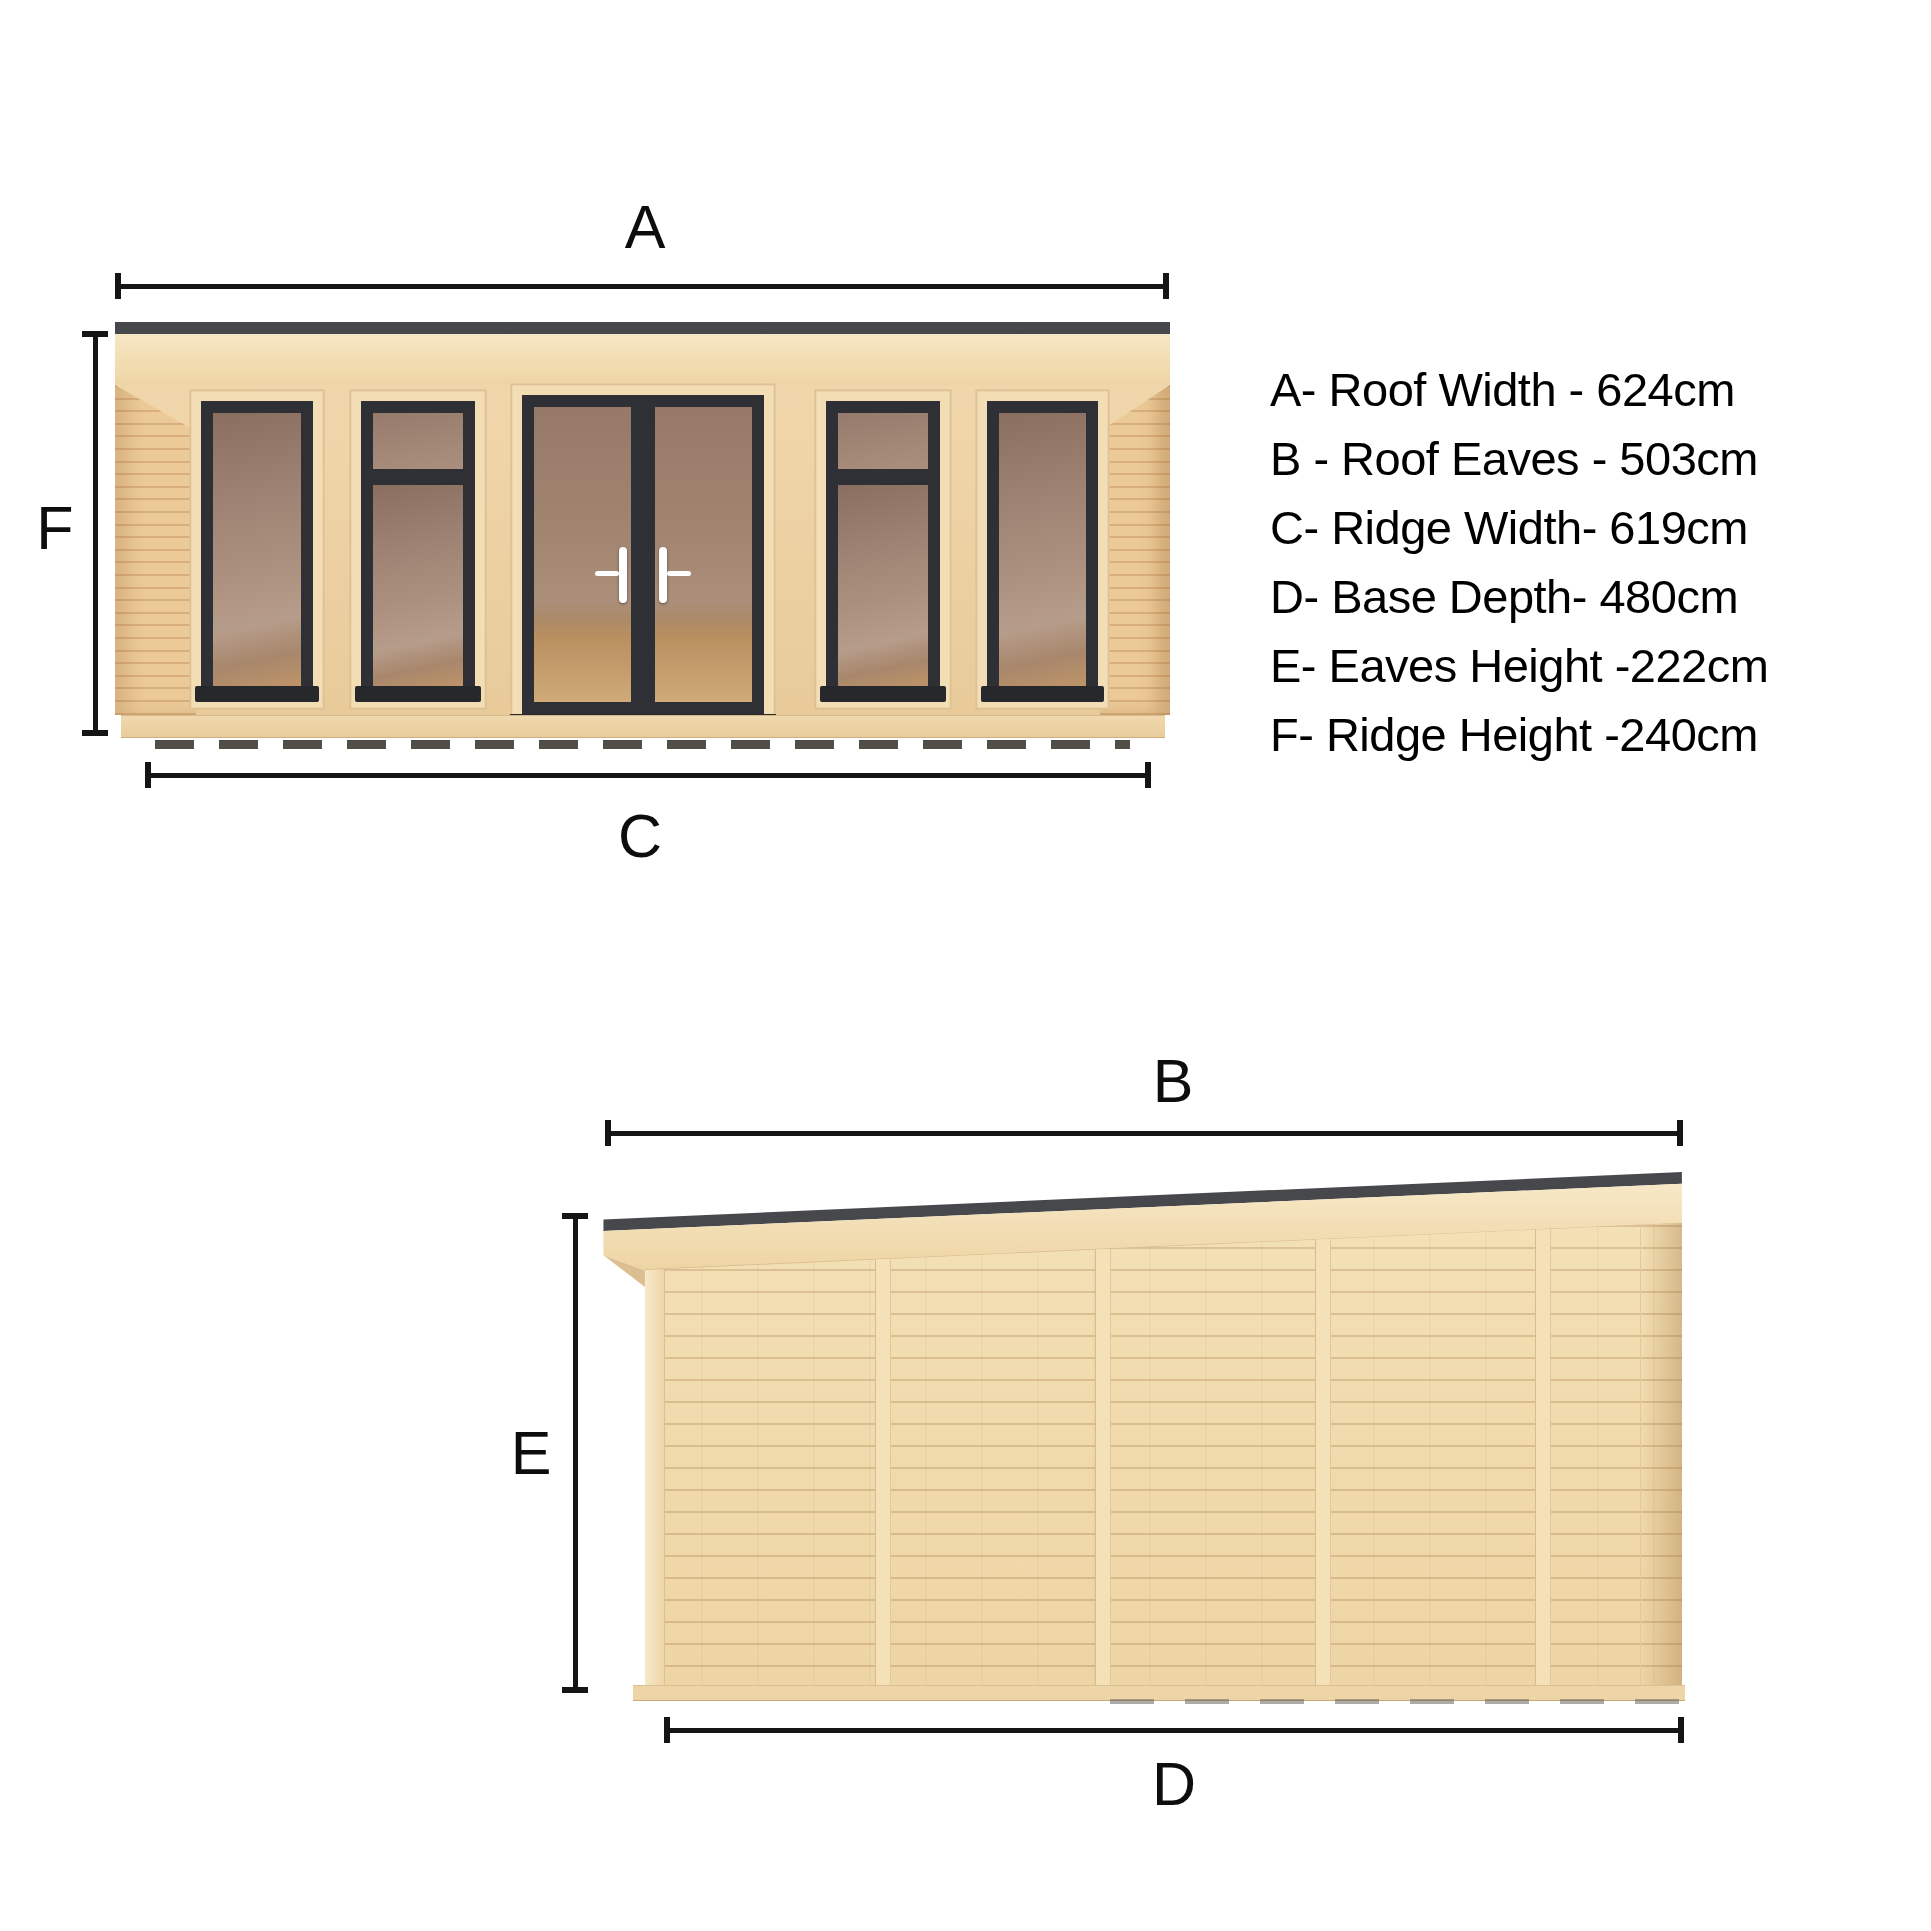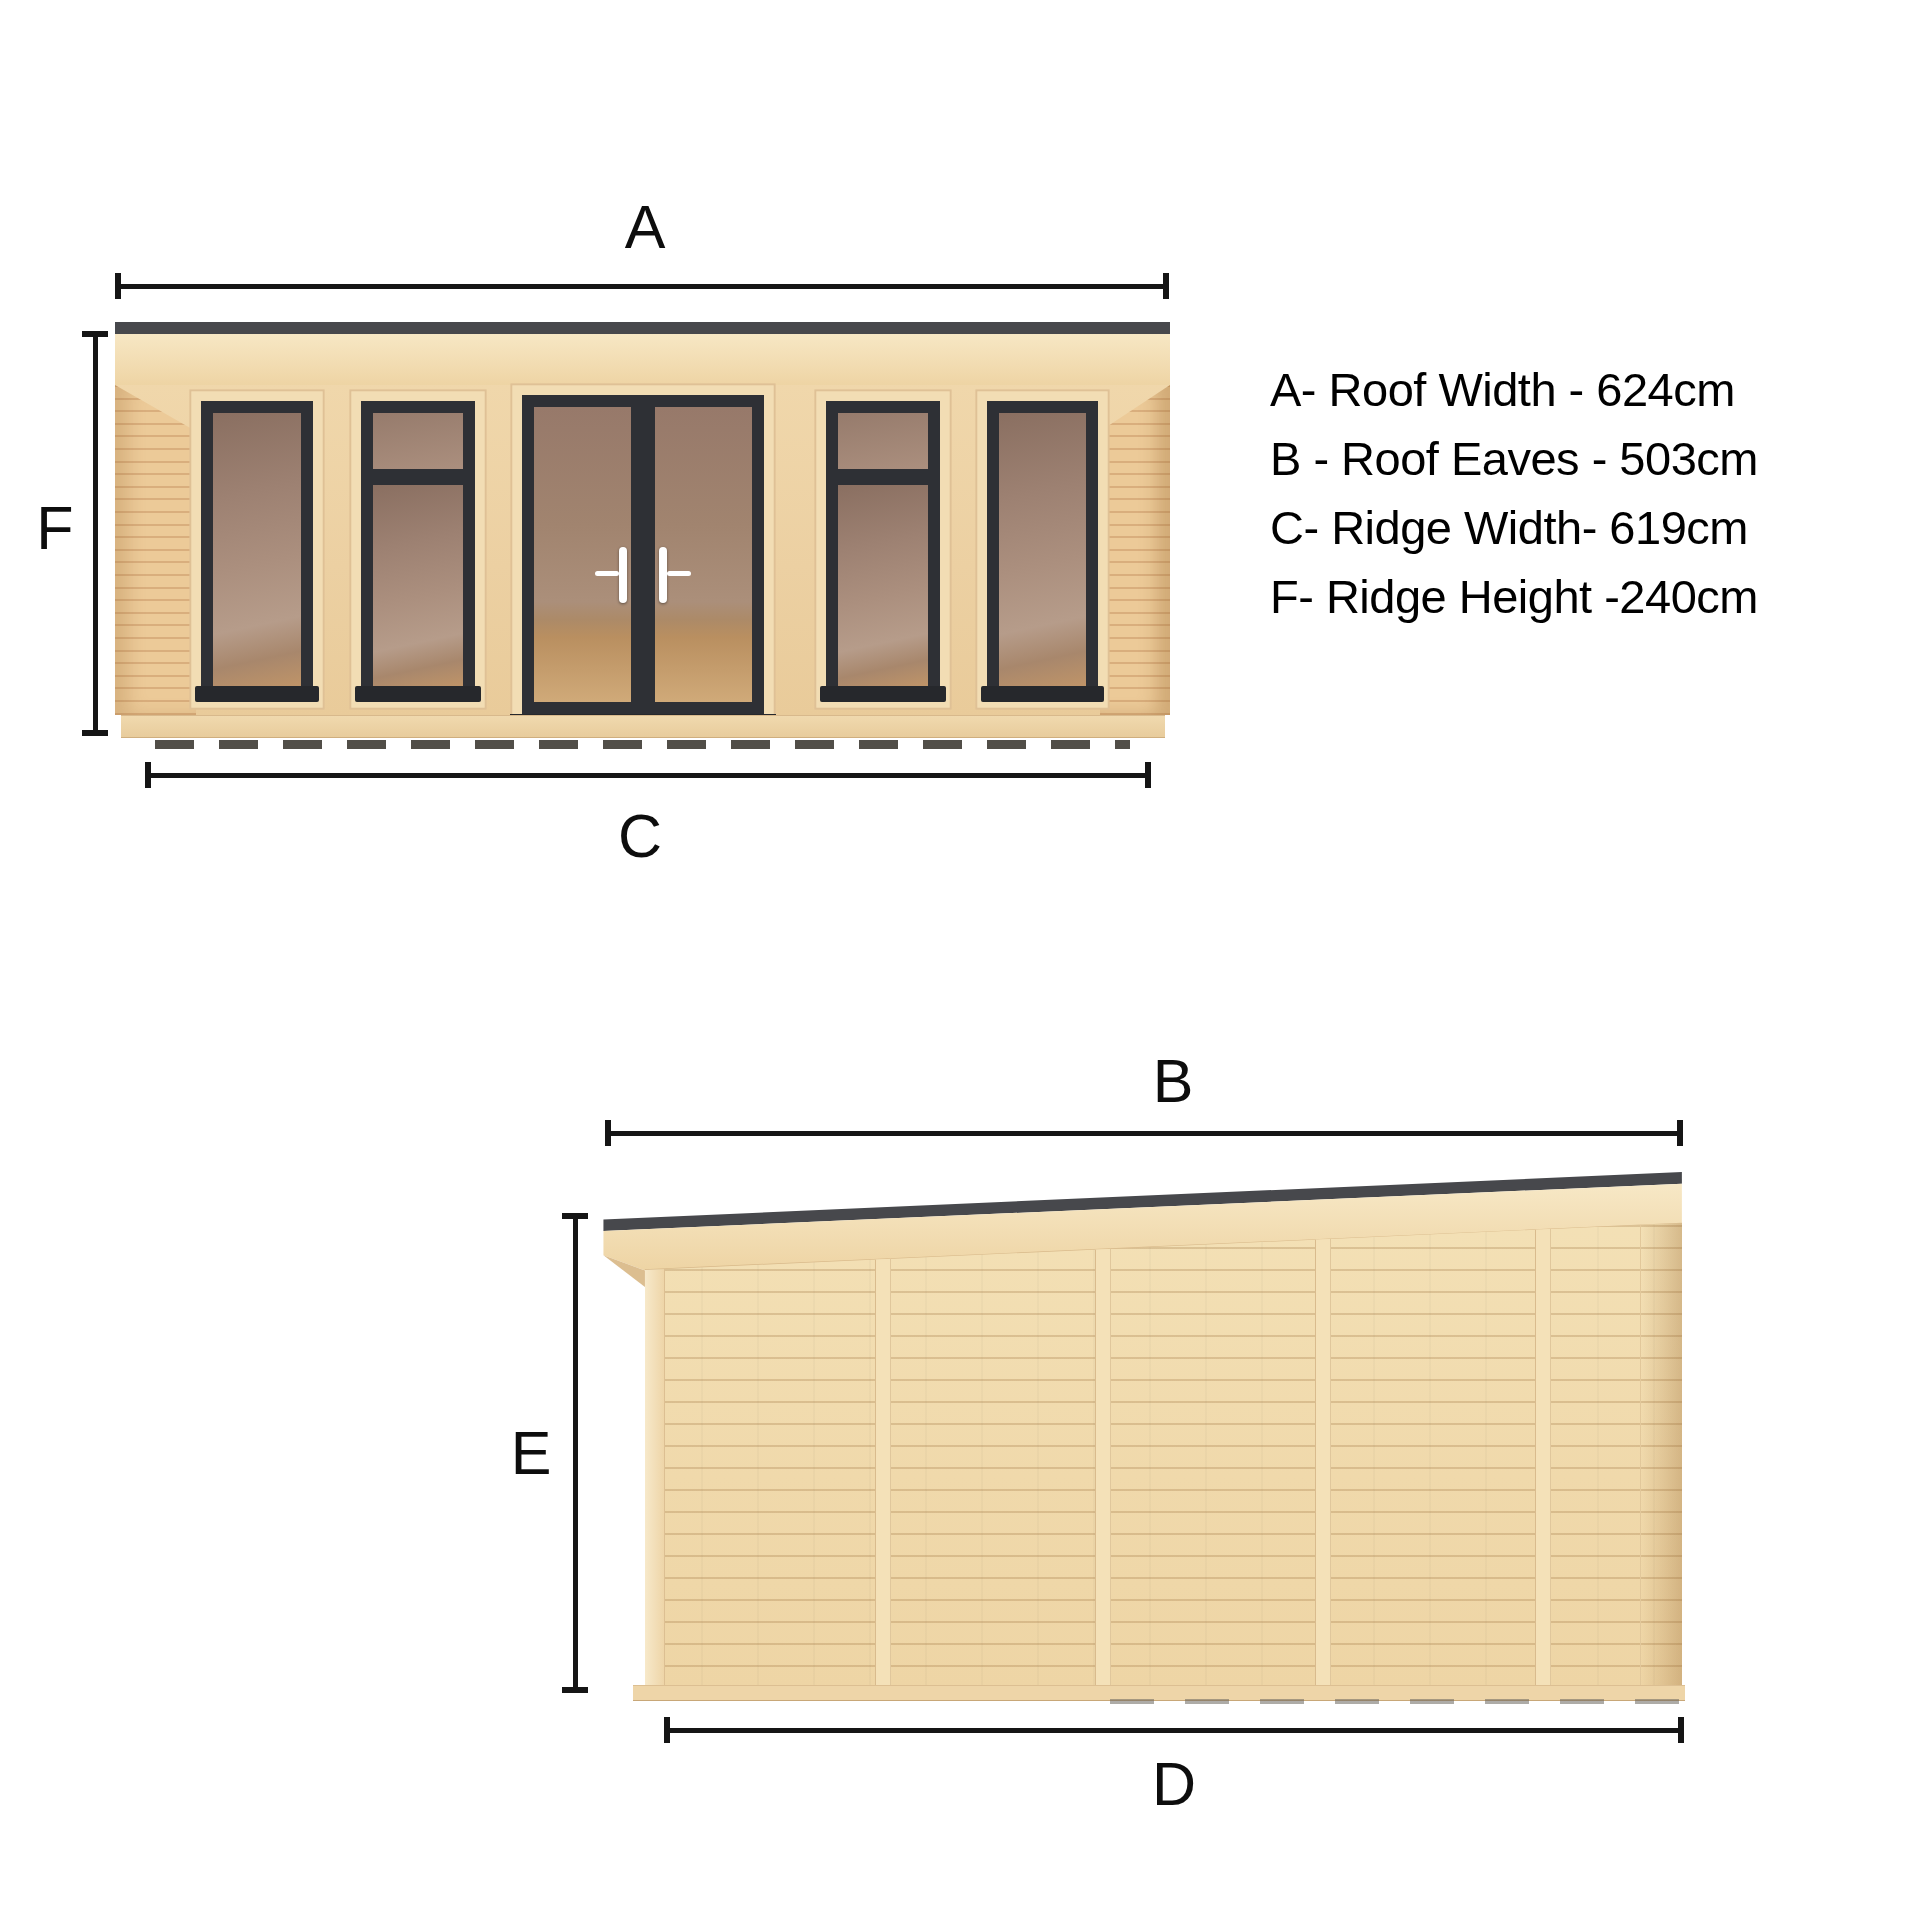--- a/index.html
+++ b/index.html
@@ -144,20 +144,22 @@
     <div class="joist-dashes"></div>
   </div>
 
   <div class="dline-h" style="left:145px;top:773px;width:1006px;"></div>
   <div class="dlabel" style="left:640px;top:836px;">C</div>
 
   <div id="legend">
     <div class="legend-line">A- Roof Width - 624cm</div>
     <div class="legend-line">B - Roof Eaves - 503cm</div>
     <div class="legend-line">C- Ridge Width- 619cm</div>
+    <div class="legend-line">D- Base Depth- 480cm</div>
+    <div class="legend-line">E- Eaves Height -222cm</div>
     <div class="legend-line">F- Ridge Height -240cm</div>
   </div>
 
   <div class="dlabel" style="left:1173px;top:1081px;">B</div>
   <div class="dline-h" style="left:605px;top:1131px;width:1078px;"></div>
 
   <div class="dlabel" style="left:531px;top:1453px;">E</div>
   <div class="dline-v" style="left:573px;top:1213px;height:480px;"></div>
 
   <svg id="side-roof" width="1931" height="1931" viewBox="0 0 2000 2000">

